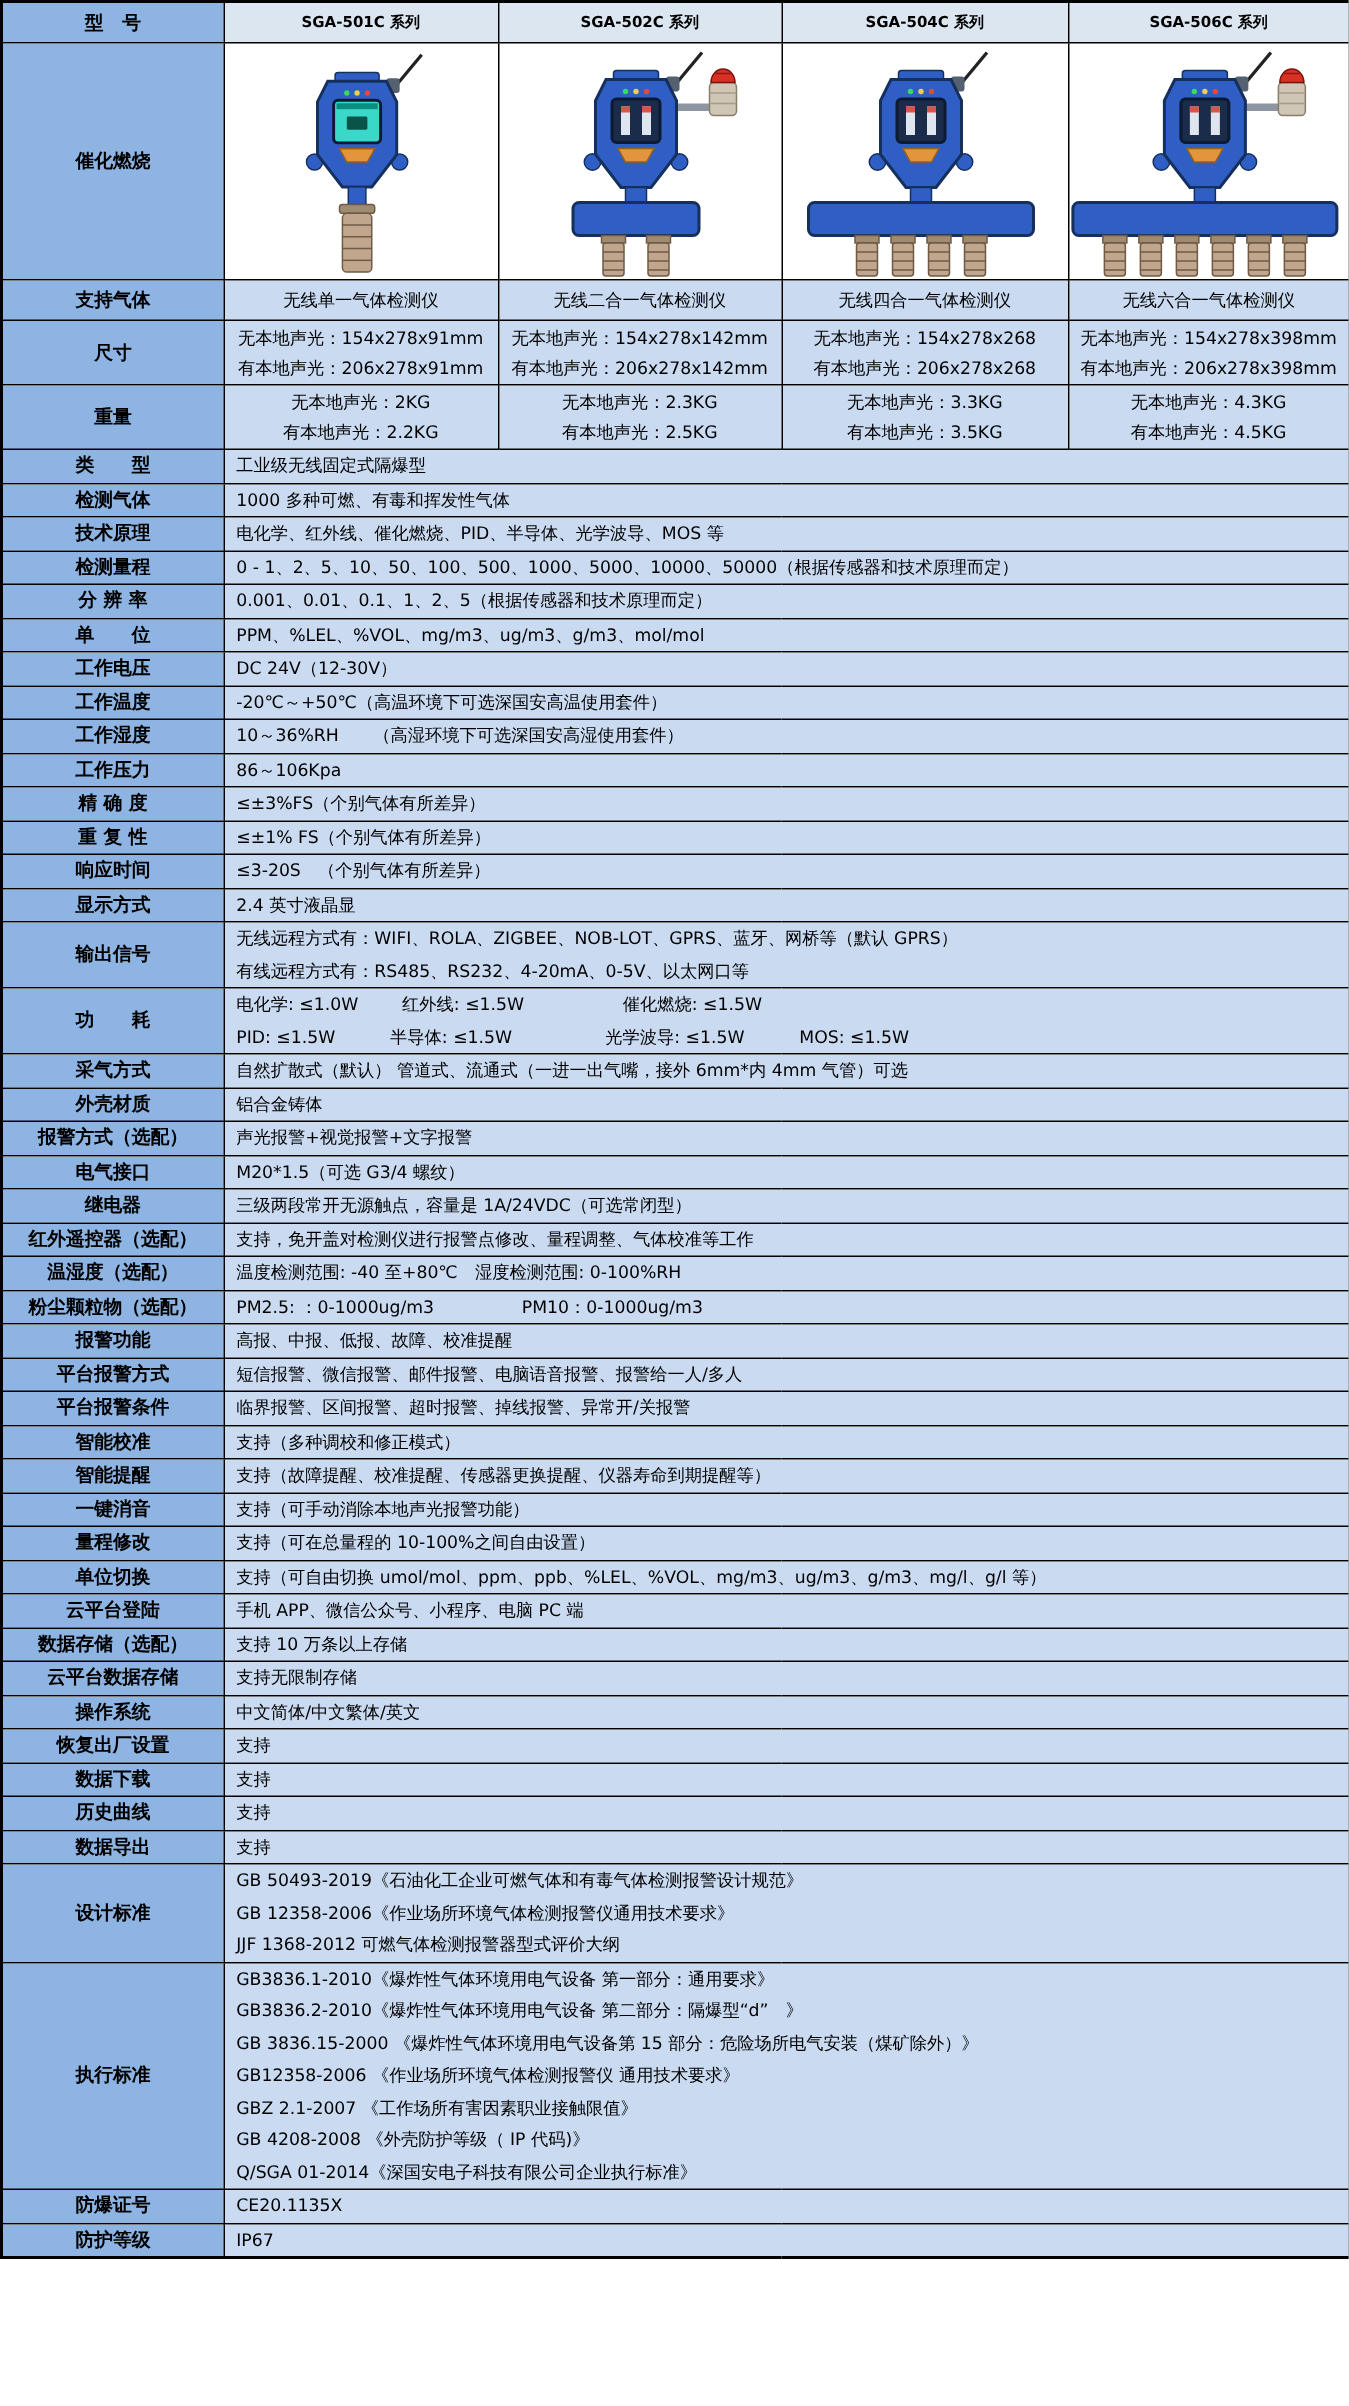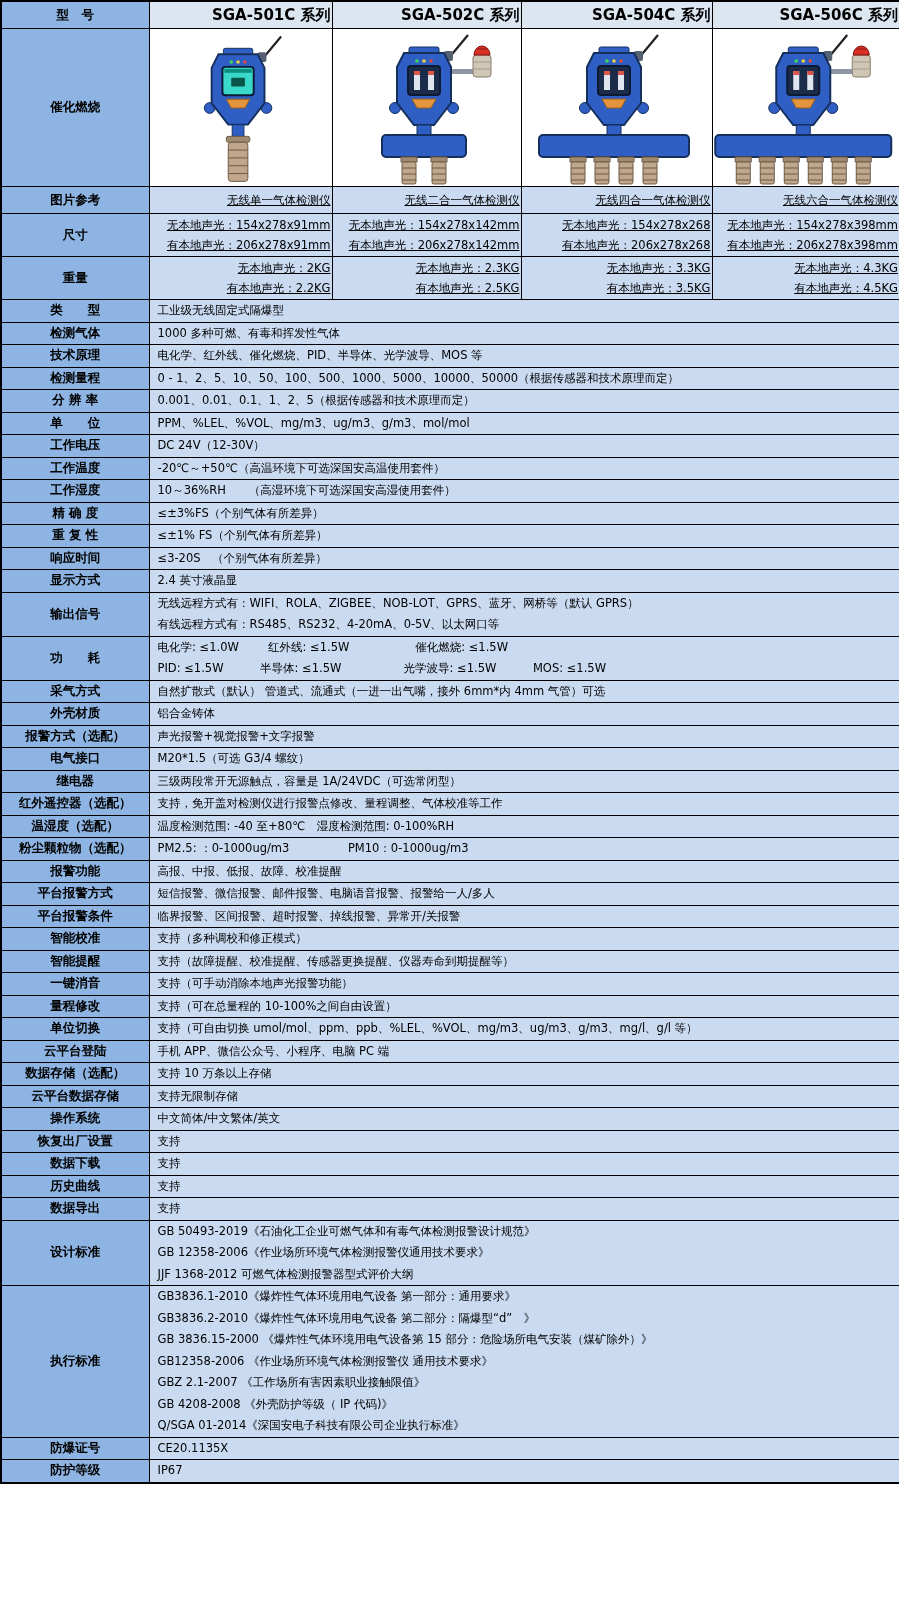--- a/index.html
+++ b/index.html
@@ -5,23 +5,23 @@
   :root{
     --label-bg:#8DB4E2; --header-bg:#DCE6F1; --row-bg:#C9DAF1; --border:#000;
   }
   html,body{margin:0;padding:0;background:#fff;}
   body{width:899px;font-family:"DejaVu Sans","Liberation Sans",sans-serif;}
   table{border-collapse:collapse;table-layout:fixed;width:899px;border:2px solid var(--border);}
   th,td{border:1px solid var(--border);overflow:hidden;}
   th.lbl{background:var(--label-bg);color:#000;font-weight:bold;font-size:12.5px;
          text-align:center;white-space:pre;padding:0 2px;}
   tr.hdr th{height:24px;}
-  th.mdl{background:var(--header-bg);color:#000;font-weight:bold;font-size:15px;text-align:right;}
+  th.mdl{background:var(--header-bg);color:#000;font-weight:bold;font-size:10px;text-align:center;}
   td.img{background:#fff;height:157px;padding:0;vertical-align:middle;}
-  td.ctr{background:var(--row-bg);text-align:right;font-size:11.5px;color:#000;vertical-align:middle;text-decoration:underline;}
+  td.ctr{background:var(--row-bg);text-align:center;font-size:11.5px;color:#000;vertical-align:middle;}
   tr.gas td.ctr{height:24px;}
   td.two{height:40px;}
   td.two .l2{line-height:20px;}
   td.val{background:var(--row-bg);font-size:11.5px;color:#000;padding:0 4px 0 8px;
          vertical-align:middle;white-space:pre-wrap;}
   .line{line-height:21.5px;}
   .dev{width:100%;height:157px;display:flex;align-items:center;justify-content:center;}
   svg{display:block;}
 </style>
 </head>
@@ -207,21 +207,21 @@
               <rect x="142" y="128" width="16" height="5" fill="#9f8a72" stroke="#6F5A45"></rect>
               <rect x="143" y="133" width="14" height="22" rx="2" fill="#BFA68C" stroke="#6F5A45"></rect>
               <line x1="143" y1="139" x2="157" y2="139" stroke="#6F5A45"></line>
               <line x1="143" y1="145" x2="157" y2="145" stroke="#6F5A45"></line>
               <line x1="143" y1="151" x2="157" y2="151" stroke="#6F5A45"></line>
             </svg>
           </div>
         </td>
     </tr>
     <tr class="gas">
-      <th class="lbl">图片参考</th>
+      <th class="lbl">支持气体</th>
       <td class="ctr">无线单一气体检测仪</td>
       <td class="ctr">无线二合一气体检测仪</td>
       <td class="ctr">无线四合一气体检测仪</td>
       <td class="ctr">无线六合一气体检测仪</td>
     </tr>
     <tr>
       <th class="lbl">尺寸</th>
       <td class="ctr two">
         <div class="l2">无本地声光：154x278x91mm</div>
         <div class="l2">有本地声光：206x278x91mm</div>
@@ -288,20 +288,24 @@
       </tr>
       <tr>
         <th class="lbl">工作温度</th>
         <td class="val" colspan="4"><div class="line">-20℃～+50℃（高温环境下可选深国安高温使用套件）</div></td>
       </tr>
       <tr>
         <th class="lbl">工作湿度</th>
         <td class="val" colspan="4"><div class="line">10～36%RH　　（高湿环境下可选深国安高湿使用套件）</div></td>
       </tr>
       <tr>
+        <th class="lbl">工作压力</th>
+        <td class="val" colspan="4"><div class="line">86～106Kpa</div></td>
+      </tr>
+      <tr>
         <th class="lbl">精 确 度</th>
         <td class="val" colspan="4"><div class="line">≤±3%FS（个别气体有所差异）</div></td>
       </tr>
       <tr>
         <th class="lbl">重 复 性</th>
         <td class="val" colspan="4"><div class="line">≤±1% FS（个别气体有所差异）</div></td>
       </tr>
       <tr>
         <th class="lbl">响应时间</th>
         <td class="val" colspan="4"><div class="line">≤3-20S　（个别气体有所差异）</div></td>

